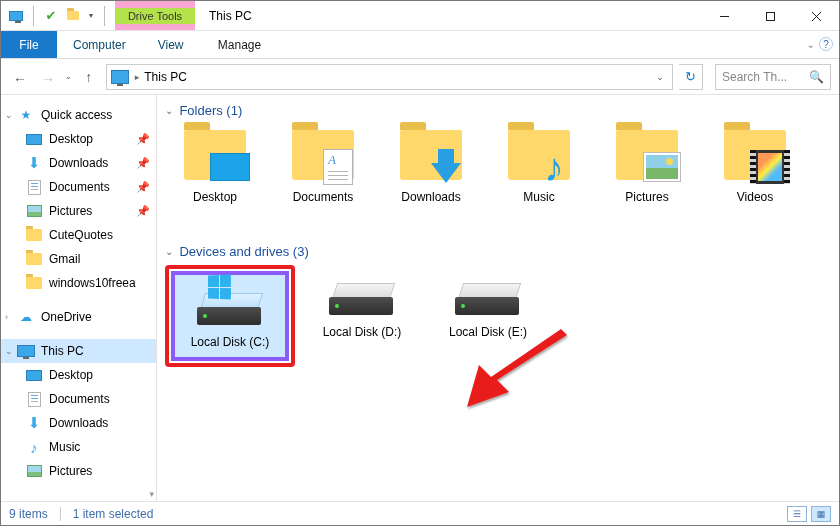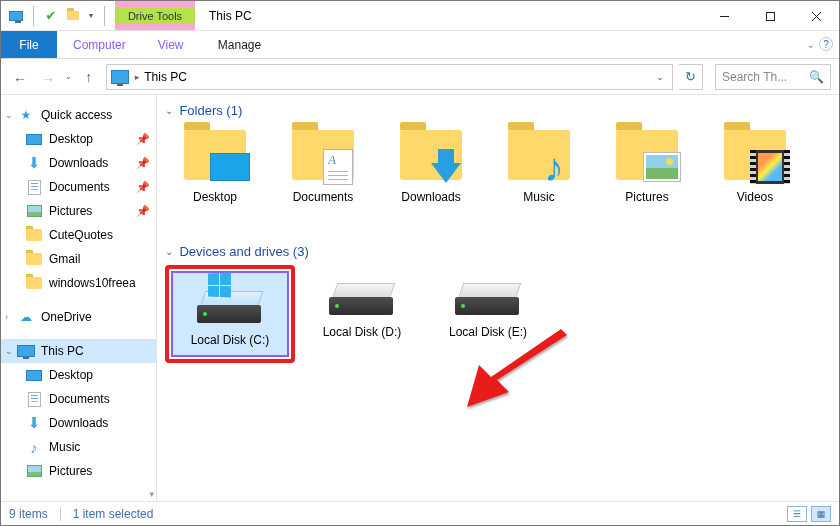--- a/index.html
+++ b/index.html
@@ -10,21 +10,21 @@
 .qat-ico { width: 18px; height: 18px; display: flex; align-items: center; justify-content: center; font-size: 13px; }
 .qat-sep { width: 1px; height: 20px; background: #bbb; margin: 0 4px; }
 .qat-drop { font-size: 8px; color: #555; padding: 0 3px; }
 .drivetools-col { width: 80px; display: flex; flex-direction: column; align-items: center; justify-content: center; background: #f9a8d4; }
 .drivetools-top { background: #b3e24b; color: #333; font-size: 11px; height: 16px; line-height: 16px; width: 100%; text-align: center; }
 .title-text { flex: 1; display: flex; align-items: center; padding-left: 14px; font-size: 12px; color: #000; }
 .win-controls { display: flex; }
 .win-btn { width: 46px; height: 30px; display: flex; align-items: center; justify-content: center; font-size: 13px; color: #222; }
 .ribbon-tabs { height: 28px; display: flex; align-items: stretch; border-bottom: 1px solid #dadada; position: relative; }
 .file-tab { background: #1979ca; color: #fff; width: 56px; display: flex; align-items: center; justify-content: center; font-size: 12px; }
-.ribbon-tab { padding: 0 16px; display: flex; align-items: center; font-size: 12px; color: #8b5cf6; }
+.ribbon-tab { padding: 0 16px; display: flex; align-items: center; font-size: 12px; color: #0c4a6e; }
 .ribbon-tab.manage { width: 80px; justify-content: center; color: #1a1a1a; }
 .ribbon-collapse { position: absolute; right: 6px; top: 6px; display: flex; align-items: center; gap: 4px; color: #8a8a8a; font-size: 10px; }
 .help-ico { width: 14px; height: 14px; border: 1px solid #b0c8e8; border-radius: 50%; display: flex; align-items: center; justify-content: center; color: #2d6db3; font-size: 10px; }
 .navbar { height: 36px; display: flex; align-items: center; gap: 6px; padding: 4px 8px; border-bottom: 1px solid #e3e3e3; }
 .nav-btn { width: 22px; height: 22px; display: flex; align-items: center; justify-content: center; font-size: 14px; color: #555; }
 .nav-btn.disabled { color: #bbb; }
 .nav-small { font-size: 8px; color: #555; }
 .address-box { flex: 1; border: 1px solid #ccc; height: 26px; display: flex; align-items: center; padding: 0 4px; }
 .address-box .pc-icon { width: 18px; height: 14px; margin-right: 6px; }
 .address-text { font-size: 12px; color: #000; }
@@ -71,21 +71,21 @@
 .ov-down::before { content: ""; position: absolute; top: -34px; left: -8px; width: 16px; height: 16px; background: #279fe2; }
 .ov-music { font-size: 40px; color: #279fe2; line-height: 34px; }
 .ov-pic { width: 36px; height: 28px; border: 2px solid #fff; outline: 1px solid #bbb; background: linear-gradient(180deg,#8fd0e8 55%,#79b86a 55%); position: relative; }
 .ov-pic::after { content: ""; position: absolute; top: 3px; right: 5px; width: 7px; height: 7px; background: #f6d859; border-radius: 50%; }
 .ov-video { width: 40px; height: 34px; background: #333; position: relative; }
 .ov-video::before { content: ""; position: absolute; top: 0; bottom: 0; left: 0; width: 6px; background: repeating-linear-gradient(180deg,#111 0 3px,#d2d2d2 3px 6px); }
 .ov-video::after { content: ""; position: absolute; top: 0; bottom: 0; right: 0; width: 6px; background: repeating-linear-gradient(180deg,#111 0 3px,#d2d2d2 3px 6px); }
 .ov-video-inner { position: absolute; top: 3px; bottom: 3px; left: 8px; right: 8px; background: linear-gradient(135deg,#f95 30%,#fe4 50%,#5bf 70%); }
 .tile-label { font-size: 12px; color: #000; text-align: center; }
 .drive-tile { width: 118px; padding: 4px 4px 8px 4px; display: flex; flex-direction: column; align-items: center; }
-.drive-tile.selected { background: #cde8ff; border: 2px solid #8b5cf6; }
+.drive-tile.selected { background: #cde8ff; border: 4px solid #8b5cf6; }
 .drive-icon { width: 66px; height: 46px; position: relative; margin-bottom: 10px; }
 .drive-body { position: absolute; bottom: 0; left: 0; width: 64px; height: 18px; background: linear-gradient(180deg,#4e4e4e,#2d2d2d); border-radius: 2px; }
 .drive-body::after { content: ""; position: absolute; left: 6px; top: 7px; width: 4px; height: 4px; background: #4ade4a; border-radius: 50%; }
 .drive-top { position: absolute; bottom: 16px; left: 3px; width: 58px; height: 16px; background: linear-gradient(180deg,#f5f5f5,#d9d9d9); transform: skewX(-18deg); transform-origin: bottom left; border: 1px solid #c5c5c5; border-bottom: none; }
 .drive-tile.selected .drive-top { background: linear-gradient(180deg,#dff1ff,#b9e0fb); border-color: #9cc9ec; }
 .win-logo { position: absolute; top: -4px; left: 10px; width: 24px; height: 24px; display: grid; grid-template-columns: 1fr 1fr; grid-template-rows: 1fr 1fr; gap: 1px; transform: perspective(90px) rotateY(-18deg); }
 .win-logo span { background: #2eb2ee; }
 .redbox { border: 4px solid #e91e1e; border-radius: 4px; padding: 2px; }
 .arrow-annot { position: absolute; left: 300px; top: 230px; pointer-events: none; z-index: 10; }
 .statusbar { height: 24px; border-top: 1px solid #e3e3e3; display: flex; align-items: center; padding: 0 8px; font-size: 12px; color: #3f6fa8; gap: 12px; }

